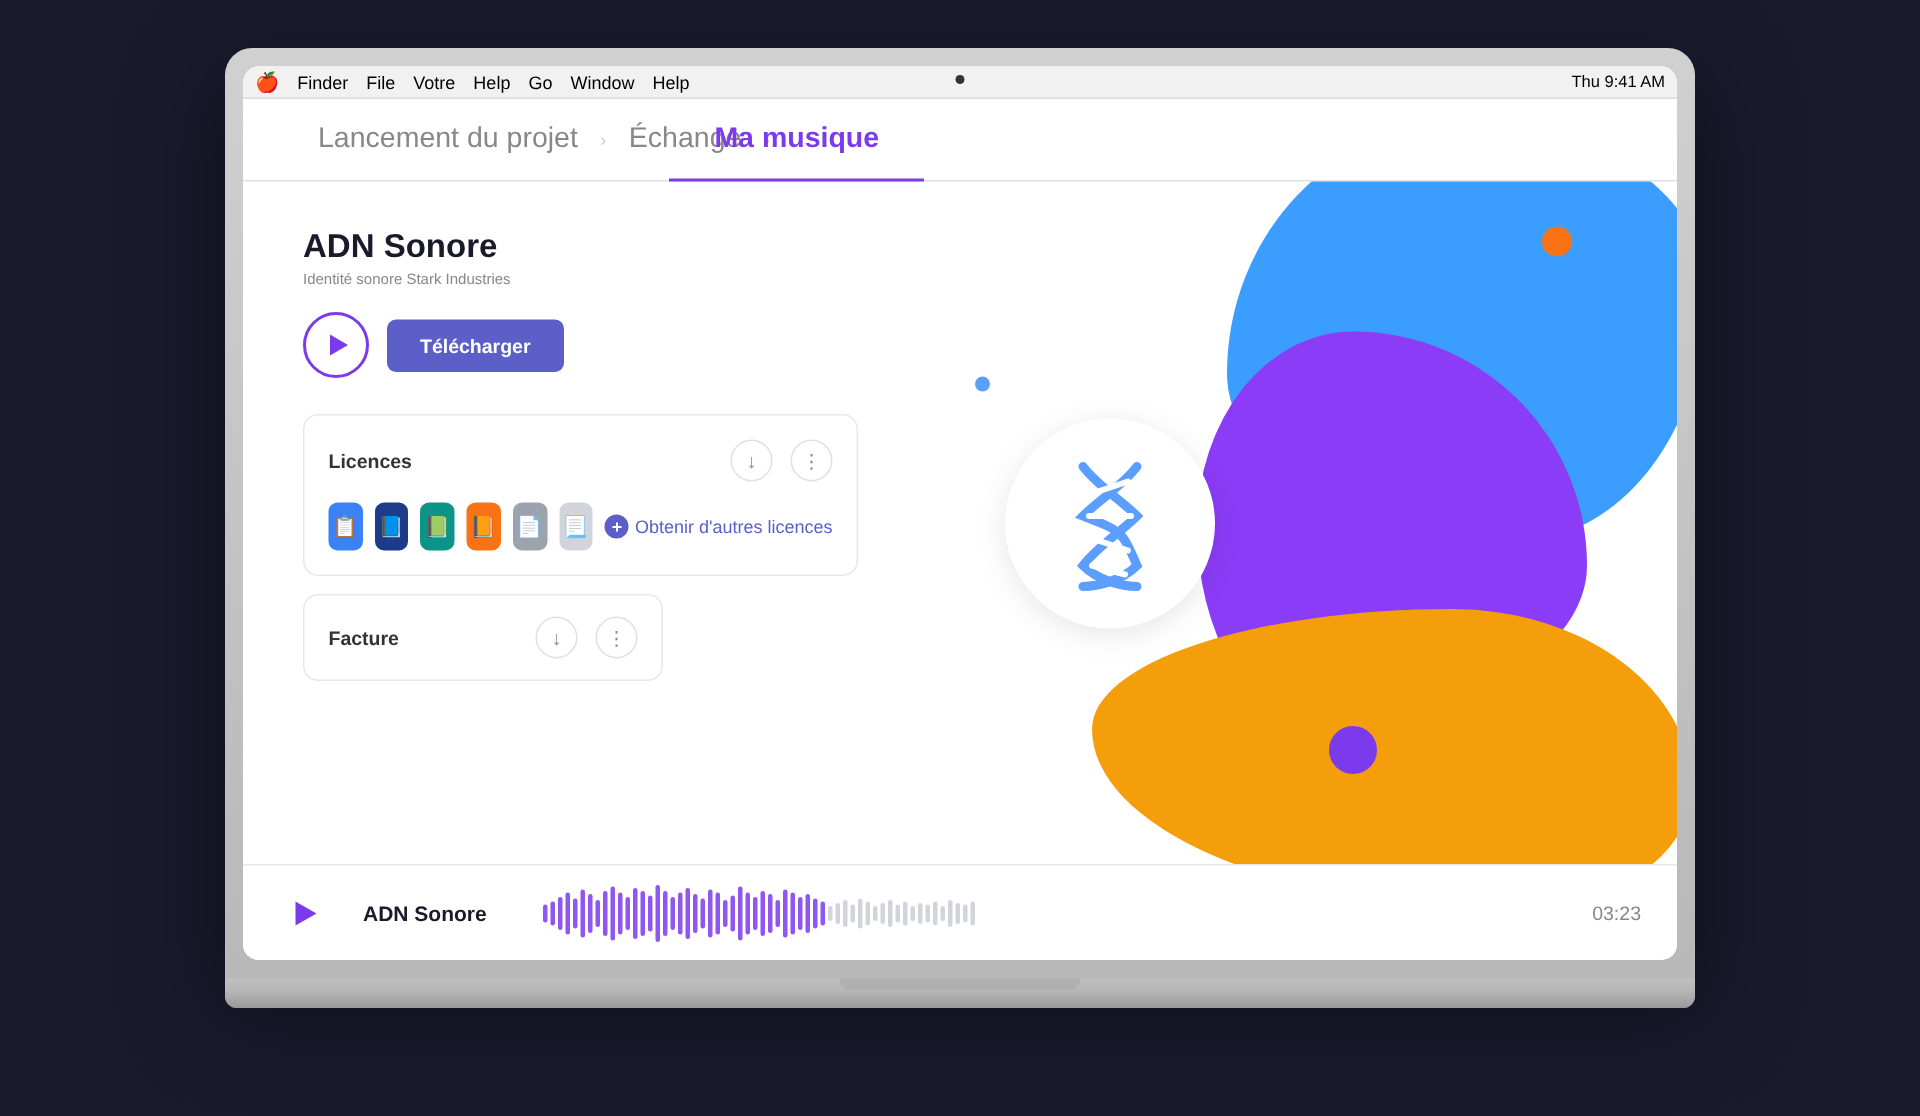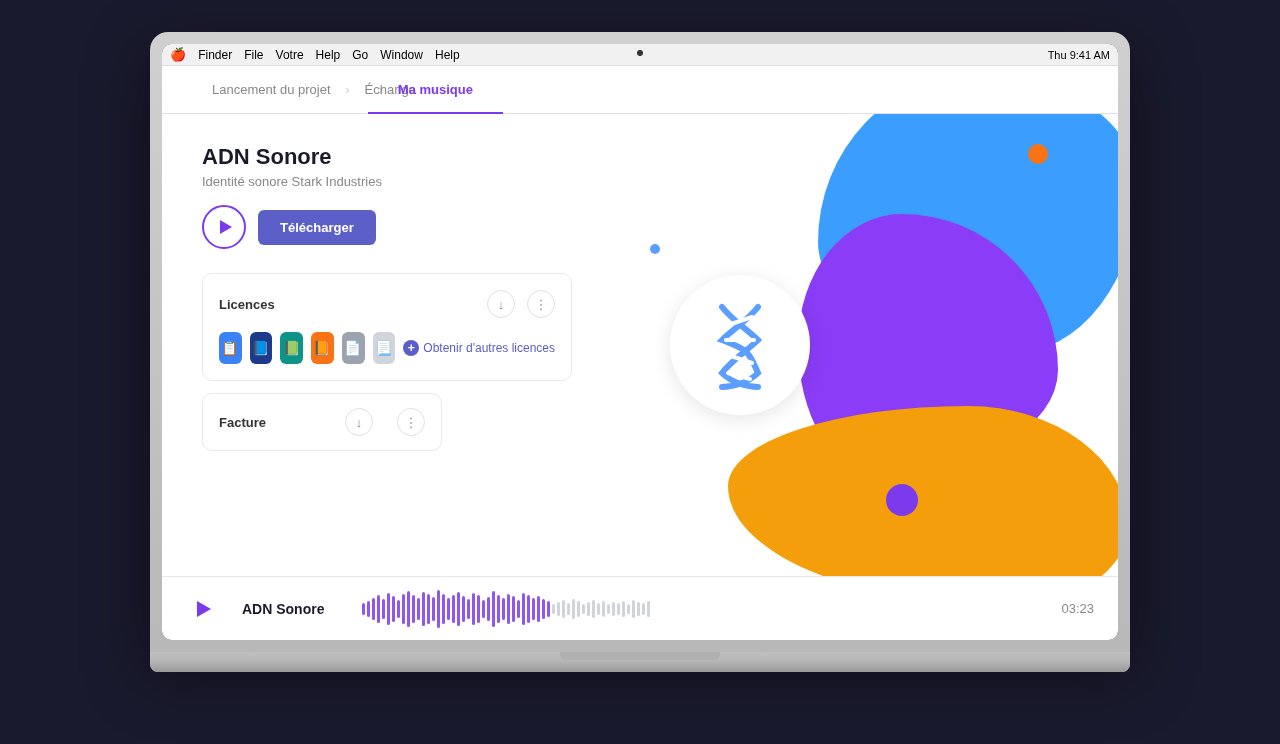--- a/index.html
+++ b/index.html
@@ -111,21 +111,21 @@
       display: flex;
       align-items: center;
       border-bottom: 1px solid #e0e0e0;
       background: #fff;
       padding: 0 20px;
       flex-shrink: 0;
     }
 
     .nav-tab {
       padding: 16px 30px;
-      font-size: 13px;
+      font-size: 19px;
       color: #888;
       cursor: pointer;
       position: relative;
       white-space: nowrap;
     }
 
     .nav-tab.active {
       color: #7c3aed;
       font-weight: 600;
     }
@@ -164,21 +164,21 @@
     }
 
     .project-title {
       font-size: 22px;
       font-weight: 700;
       color: #1a1a2a;
       margin-bottom: 4px;
     }
 
     .project-subtitle {
-      font-size: 13px;
+      font-size: 10px;
       color: #888;
       margin-bottom: 16px;
     }
 
     .project-description {
       font-size: 12px;
       color: #aaa;
       line-height: 1.5;
       margin-bottom: 28px;
       max-width: 340px;
@@ -331,21 +331,21 @@
       background: #fff;
       border: 1px solid #e8e8e8;
       border-radius: 10px;
       padding: 14px 16px;
       max-width: 240px;
     }
 
     .facture-header {
       display: flex;
       align-items: center;
-      gap: 24px;
+      gap: 12px;
     }
 
     .facture-label {
       font-size: 13px;
       font-weight: 600;
       color: #333;
       flex: 1;
     }
 
     

